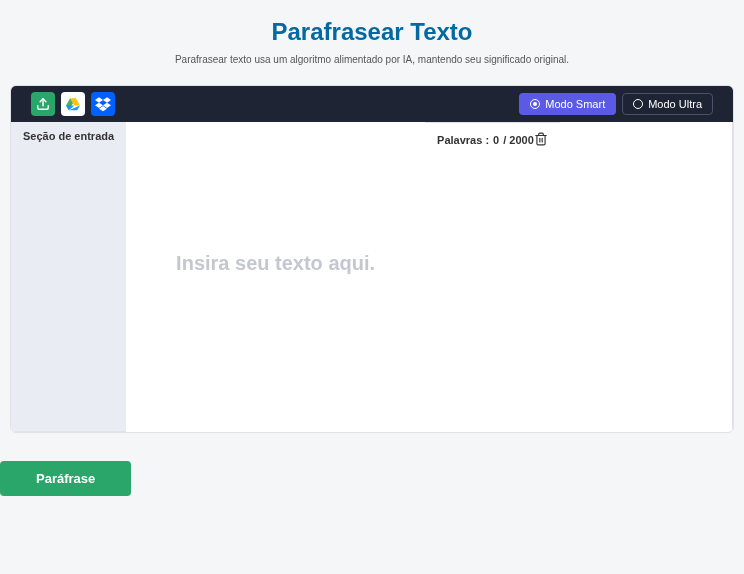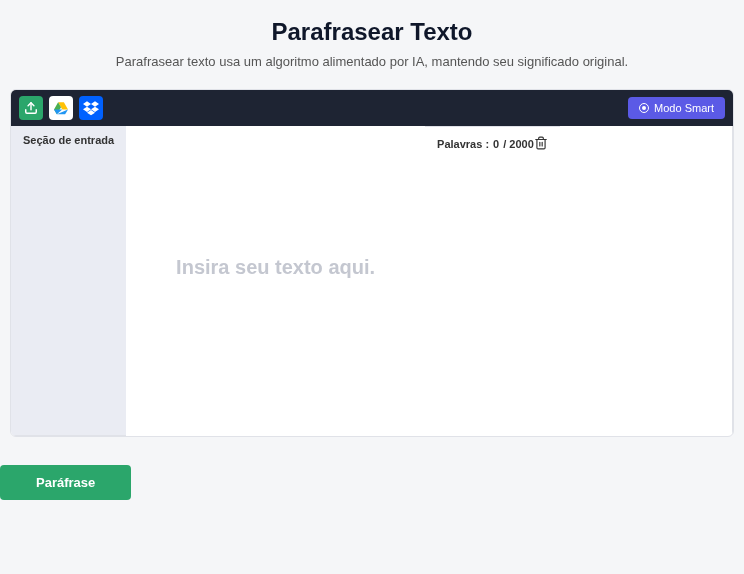--- a/index.html
+++ b/index.html
@@ -11,43 +11,43 @@
       font-family: -apple-system, BlinkMacSystemFont, 'Segoe UI', Arial, sans-serif;
       background: #f5f6f8;
       width: 744px;
       height: 574px;
       overflow: hidden;
     }
     .page-title {
       text-align: center;
       font-size: 24px;
       font-weight: 700;
-      color: #0f172a;
+      color: #0369a1;
       padding-top: 18px;
       padding-bottom: 8px;
     }
     .page-subtitle {
       text-align: center;
-      font-size: 13px;
+      font-size: 10px;
       color: #555;
       padding-bottom: 20px;
     }
     .main-container {
       margin: 0 10px;
       border-radius: 6px;
       overflow: hidden;
       border: 1px solid #e0e2e8;
       background: #fff;
     }
     .toolbar {
       background: #1e2433;
       display: flex;
       align-items: center;
       justify-content: space-between;
-      padding: 6px 8px;
+      padding: 6px 20px;
     }
     .toolbar-left {
       display: flex;
       gap: 6px;
     }
     .icon-btn {
       width: 24px;
       height: 24px;
       border-radius: 4px;
       display: flex;
@@ -206,20 +206,24 @@
       <div class="icon-btn icon-dropbox">
         <svg width="16" height="16" viewBox="0 0 24 24" fill="#fff">
             <path d="M6 2 L12 6 L6 10 L0 6 Z M18 2 L24 6 L18 10 L12 6 Z M0 14 L6 10 L12 14 L6 18 Z M12 14 L18 10 L24 14 L18 18 Z M6 19 L12 15 L18 19 L12 23 Z"></path>
           </svg>
       </div>
     </div>
     <div class="toolbar-right">
       <div class="mode-btn mode-smart">
         <span class="radio-circle selected"></span>
         <span>Modo Smart</span>
+      </div>
+      <div class="mode-btn mode-ultra">
+        <span class="radio-circle"></span>
+        <span>Modo Ultra</span>
       </div>
     </div>
   </div>
 
   <div class="panels">
     <div class="panel panel-left">
       <div class="panel-header">Seção de entrada</div>
       <div class="panel-body">
         <textarea class="textarea-input" placeholder="Insira seu texto aqui." style=""></textarea>
       </div>

